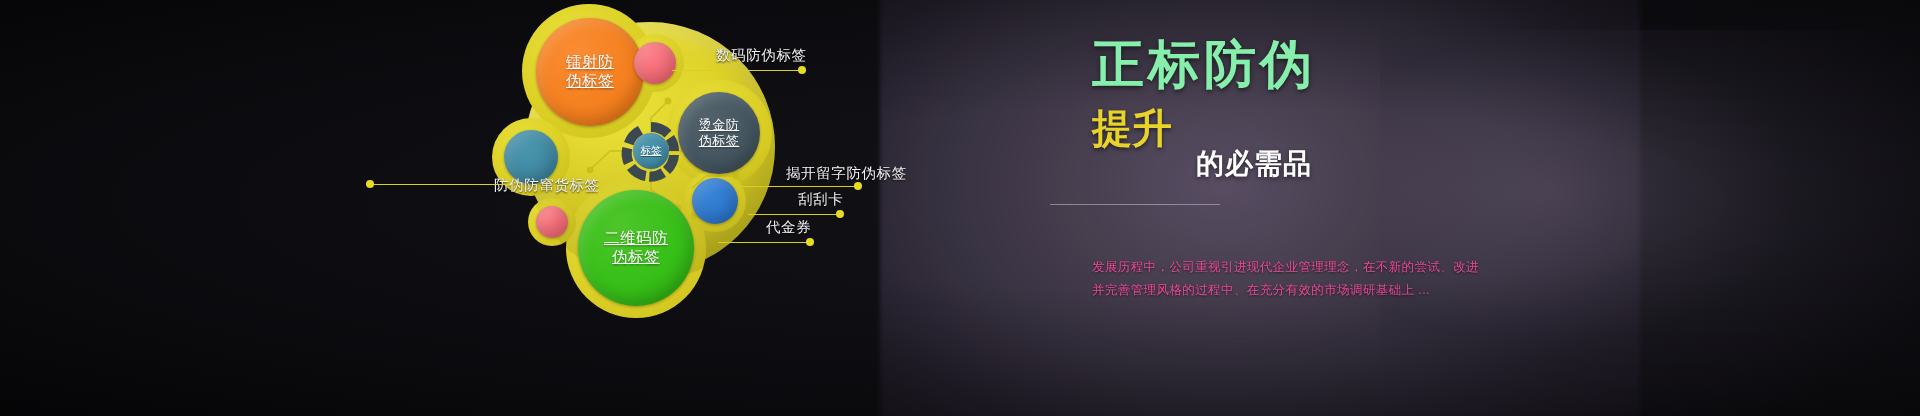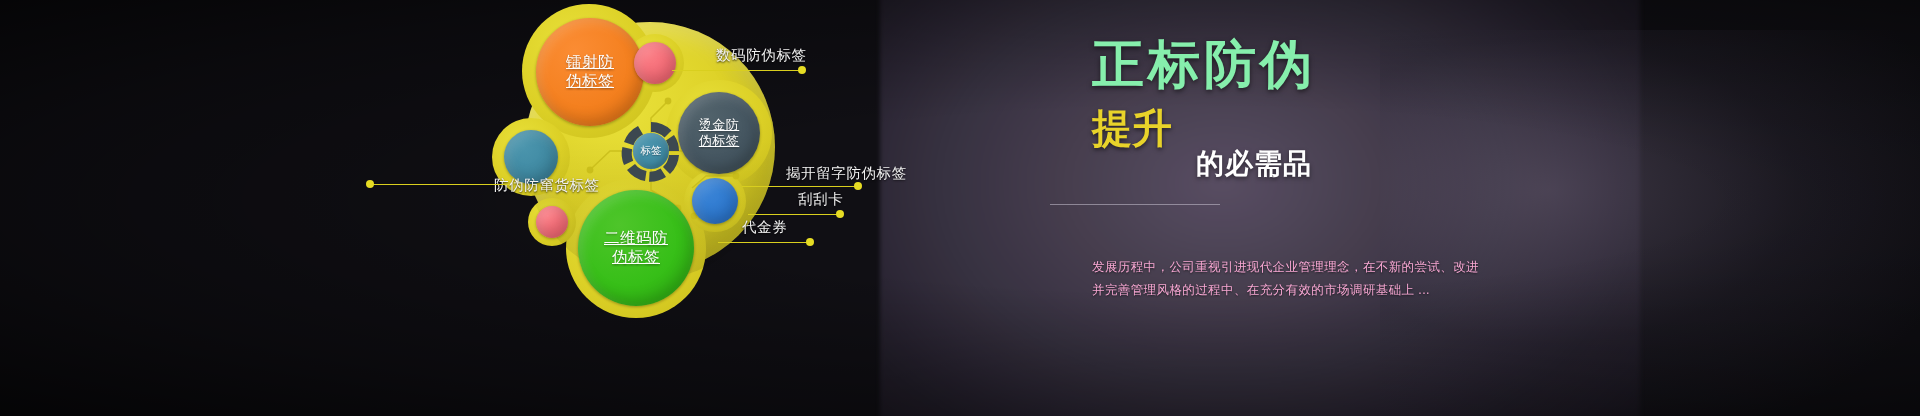--- a/index.html
+++ b/index.html
@@ -133,20 +133,21 @@
     position: absolute;
     left: 13px; top: 13px;
     width: 36px; height: 36px;
     border-radius: 50%;
     background: radial-gradient(circle at 36% 30%, #4b95ad 0%, #3f89a2 60%, #36788f 100%);
     display: flex; align-items: center; justify-content: center;
     color: #fff; font-size: 10.5px;
     text-shadow: 0 1px 1px rgba(0,0,0,0.35);
     box-shadow: inset 2px 3px 7px rgba(255,255,255,0.2),
                 inset -2px -3px 7px rgba(0,0,0,0.2);
+    text-decoration: underline;
   }
   .hub svg { position: absolute; left: 0; top: 0; }
 
   
   .traces { position: absolute; left: 0; top: 0; }
 
   
   .callout {
     position: absolute;
     color: #f2f2f2;
@@ -208,21 +209,21 @@
     position: absolute;
     left: 1050px; top: 204px;
     width: 170px; height: 1px;
     background: rgba(200,195,210,0.55);
   }
 
   .body-copy {
     position: absolute;
     left: 1092px; top: 256px;
     width: 390px;
-    color: #f9a8d4;
+    color: #ec4899;
     font-size: 12.5px;
     line-height: 1.85;
     letter-spacing: 0.4px;
     text-shadow: 0 1px 2px rgba(0,0,0,0.6);
   }
 </style>
 </head>
 <body>
 
 <div class="banner">
@@ -317,21 +318,21 @@
   <div class="leader-dot" style="left:798px; top:66px;"></div>
 
   <div class="callout" style="left:764px; top:164px;">揭开留字防伪标签</div>
   <div class="leader" style="left:742px; top:186px; width:116px;"></div>
   <div class="leader-dot" style="left:854px; top:182px;"></div>
 
   <div class="callout" style="left:776px; top:190px;">刮刮卡</div>
   <div class="leader" style="left:748px; top:214px; width:92px;"></div>
   <div class="leader-dot" style="left:836px; top:210px;"></div>
 
-  <div class="callout" style="left:720px; top:218px;">代金券</div>
+  <div class="callout" style="left:744px; top:218px;">代金券</div>
   <div class="leader" style="left:718px; top:242px; width:92px;"></div>
   <div class="leader-dot" style="left:806px; top:238px;"></div>
 
   <div class="copy">
     <div class="headline">正标防伪</div>
 
     <div class="sub-wrap">
       <div class="sub-line1">
         <span class="accent">提升</span>
       </div>

